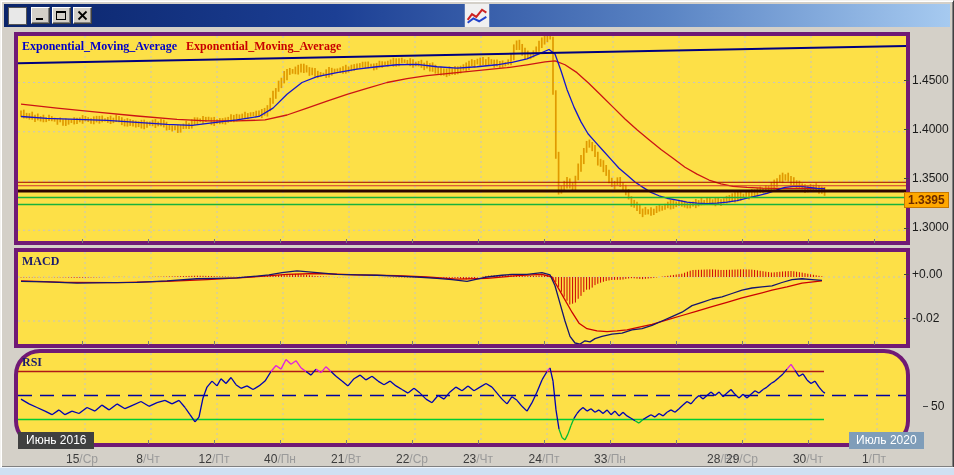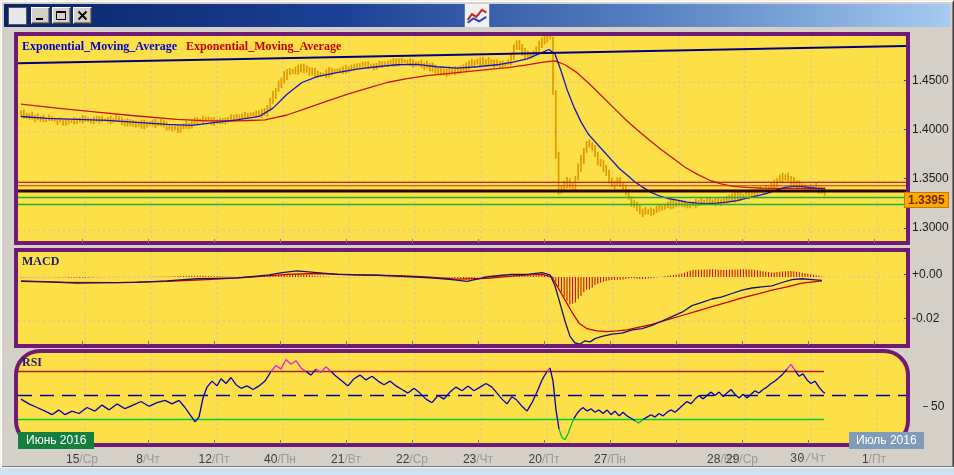--- a/index.html
+++ b/index.html
@@ -921,30 +921,30 @@
       </div>
 
     <div class="time-axis" id="time-axis">
         <div class="day-label" style="left: 68px;"><b>15</b><i>/Ср</i></div>
         <div class="day-label" style="left: 134px;"><b>8</b><i>/Чт</i></div>
         <div class="day-label" style="left: 200px;"><b>12</b><i>/Пт</i></div>
         <div class="day-label" style="left: 266px;"><b>40</b><i>/Пн</i></div>
         <div class="day-label" style="left: 332px;"><b>21</b><i>/Вт</i></div>
         <div class="day-label" style="left: 398px;"><b>22</b><i>/Ср</i></div>
         <div class="day-label" style="left: 464px;"><b>23</b><i>/Чт</i></div>
-        <div class="day-label" style="left: 530px;"><b>20</b><i>/Пт</i></div>
-        <div class="day-label" style="left: 596px;"><b>27</b><i>/Пн</i></div>
+        <div class="day-label" style="left: 530px;"><b>24</b><i>/Пт</i></div>
+        <div class="day-label" style="left: 596px;"><b>33</b><i>/Пн</i></div>
         <div class="day-label" style="left: 662px; margin-left: 46px;"><b>28</b><i>/Вт</i></div>
         <div class="day-label" style="left: 728px;"><b>29</b><i>/Ср</i></div>
-        <div class="day-label" style="left: 794px; font-family: Liberation Mono, monospace;"><b>30</b><i>/Чт</i></div>
+        <div class="day-label" style="left: 794px;"><b>30</b><i>/Чт</i></div>
         <div class="day-label" style="left: 860px;"><b>1</b><i>/Пт</i></div>
       </div>
 
-    <div class="month-badge" id="badge-june" style="left: 14px; background: #15803d; padding-left: 8px;">Июнь 2016</div>
-    <div class="month-badge" id="badge-july" style="left: 845px; background: rgb(127, 157, 185);">Июль 2016</div>
+    <div class="month-badge" id="badge-june" style="left: 14px; background: #404040; padding-left: 8px;">Июнь 2016</div>
+    <div class="month-badge" id="badge-july" style="left: 845px; background: rgb(127, 157, 185);">Июль 2020</div>
 
   <div class="tick-v" style="left: 78px; top: 211px;"></div>
       <div class="tick-v" style="left: 144px; top: 211px;"></div>
       <div class="tick-v" style="left: 210px; top: 211px;"></div>
       <div class="tick-v" style="left: 276px; top: 211px;"></div>
       <div class="tick-v" style="left: 342px; top: 211px;"></div>
       <div class="tick-v" style="left: 408px; top: 211px;"></div>
       <div class="tick-v" style="left: 474px; top: 211px;"></div>
       <div class="tick-v" style="left: 540px; top: 211px;"></div>
       <div class="tick-v" style="left: 606px; top: 211px;"></div>

